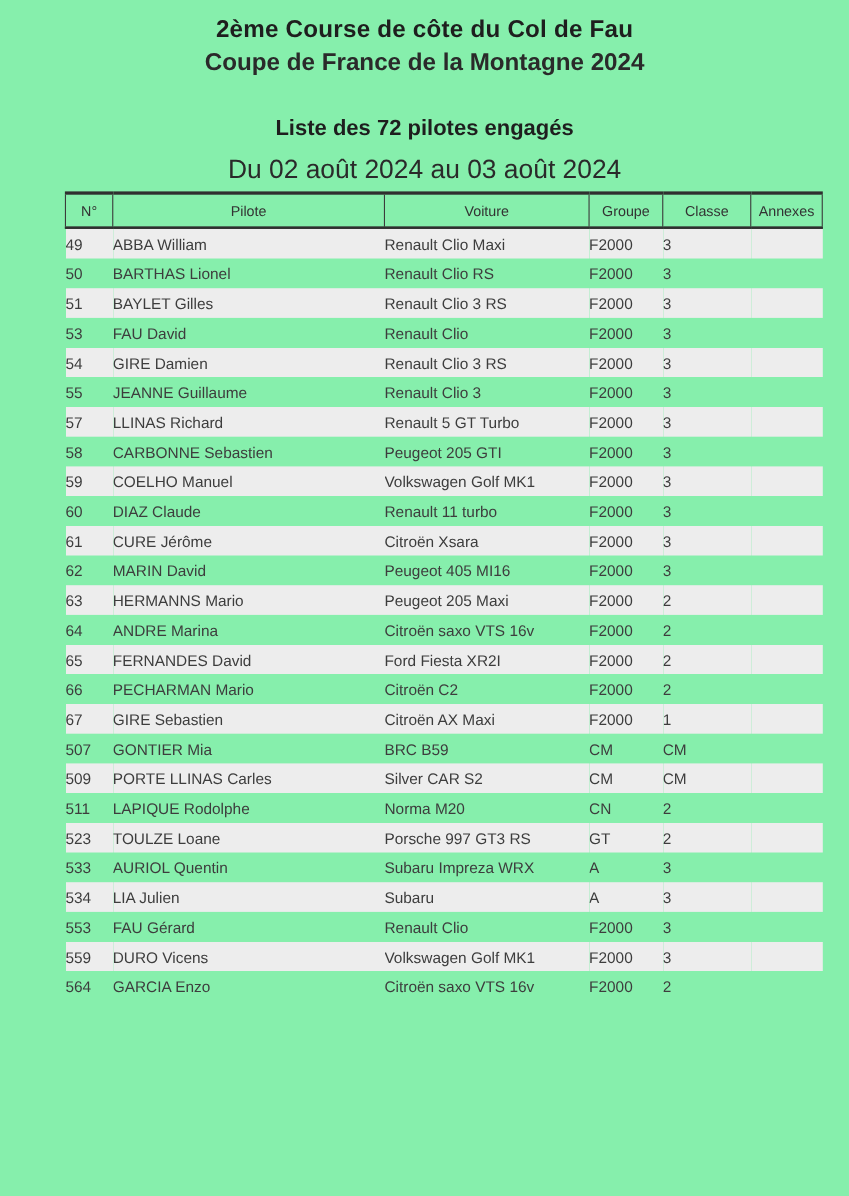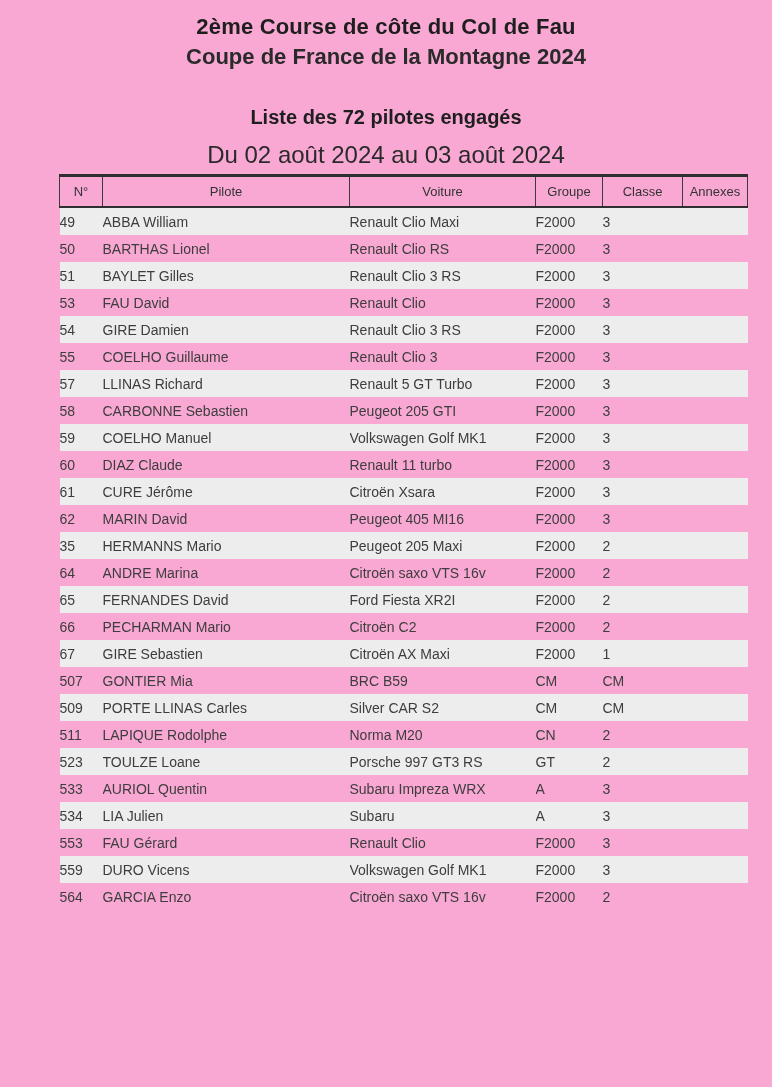--- a/index.html
+++ b/index.html
@@ -5,21 +5,21 @@
   html, body {
     margin: 0;
     padding: 0;
     background: #e8e8e8;
   }
   .page {
     position: relative;
     width: 772px;
     height: 1087px;
     margin: 0 auto;
-    background: #f9a8d4;
+    background: #86efac;
     font-family: "Liberation Sans", "DejaVu Sans", sans-serif;
     overflow: hidden;
   }
   .doc-header { text-align: center; }
   .doc-title {
     margin: 0;
     padding-top: 15px;
     font-size: 22px;
     line-height: 24px;
     font-weight: bold;
@@ -148,21 +148,21 @@
         <tr>
           <td class="col-num">54</td>
           <td class="col-pilote">GIRE Damien</td>
           <td class="col-voiture">Renault Clio 3 RS</td>
           <td class="col-groupe">F2000</td>
           <td class="col-classe">3</td>
           <td class="col-annexes"></td>
         </tr>
         <tr>
           <td class="col-num">55</td>
-          <td class="col-pilote">COELHO Guillaume</td>
+          <td class="col-pilote">JEANNE Guillaume</td>
           <td class="col-voiture">Renault Clio 3</td>
           <td class="col-groupe">F2000</td>
           <td class="col-classe">3</td>
           <td class="col-annexes"></td>
         </tr>
         <tr>
           <td class="col-num">57</td>
           <td class="col-pilote">LLINAS Richard</td>
           <td class="col-voiture">Renault 5 GT Turbo</td>
           <td class="col-groupe">F2000</td>
@@ -203,21 +203,21 @@
         </tr>
         <tr>
           <td class="col-num">62</td>
           <td class="col-pilote">MARIN David</td>
           <td class="col-voiture">Peugeot 405 MI16</td>
           <td class="col-groupe">F2000</td>
           <td class="col-classe">3</td>
           <td class="col-annexes"></td>
         </tr>
         <tr>
-          <td class="col-num">35</td>
+          <td class="col-num">63</td>
           <td class="col-pilote">HERMANNS Mario</td>
           <td class="col-voiture">Peugeot 205 Maxi</td>
           <td class="col-groupe">F2000</td>
           <td class="col-classe">2</td>
           <td class="col-annexes"></td>
         </tr>
         <tr>
           <td class="col-num">64</td>
           <td class="col-pilote">ANDRE Marina</td>
           <td class="col-voiture">Citroën saxo VTS 16v</td>

